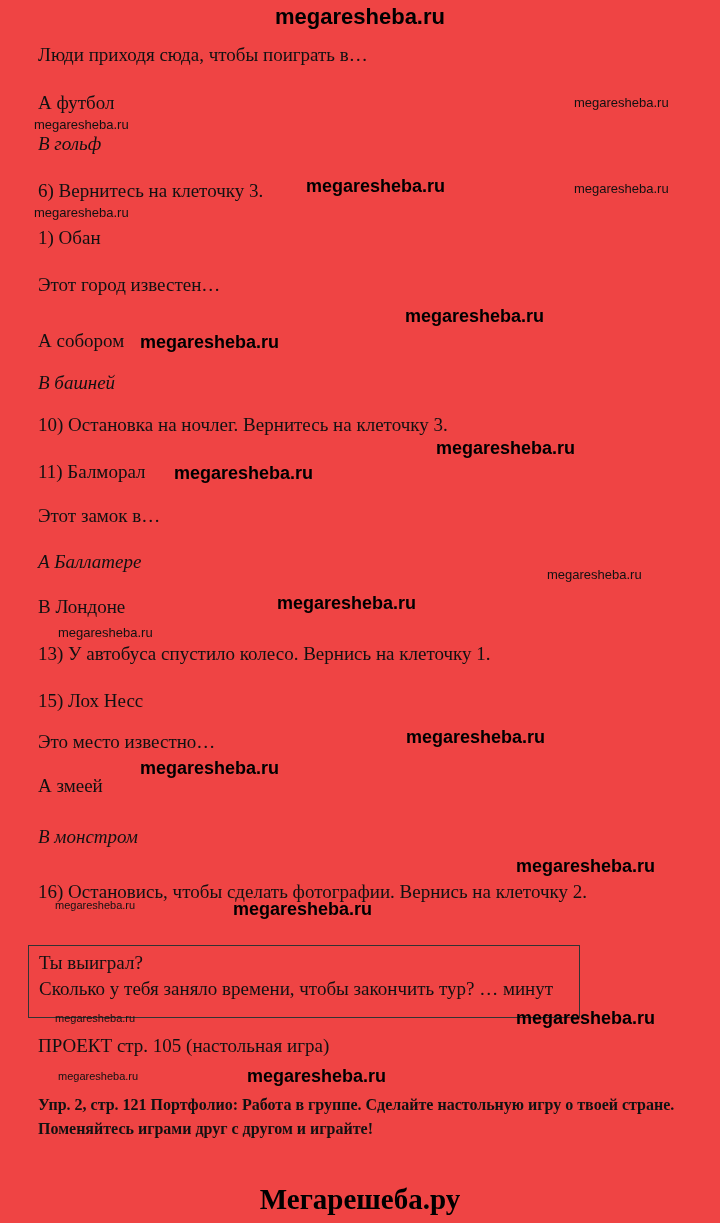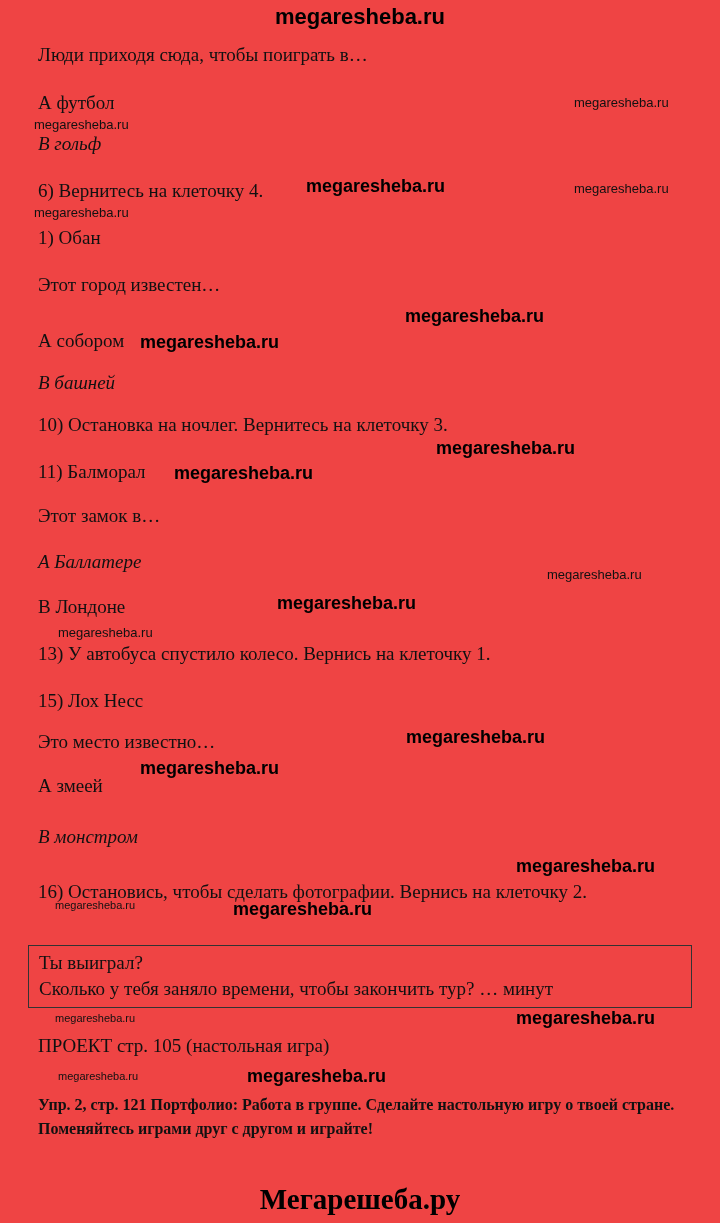--- a/index.html
+++ b/index.html
@@ -43,23 +43,23 @@
     color: #000000;
   }
   .ftr {
     left: 0; top: 1183px; width: 720px;
     text-align: center;
     font-weight: bold;
     font-size: 29px;
     color: #000000;
   }
   .box {
-    left: 28px; top: 945px; width: 664px;
+    left: 28px; top: 945px; width: 552px;
     border: 1px solid #333333;
-    padding: 4px 10px 6px 10px;
+    padding: 4px 10px 16px 10px;
     font-size: 19px;
     line-height: 1.35;
   }
   .box .boxline { white-space: nowrap; }
   .bold-para {
     left: 38px; top: 1093px; width: 662px;
     font-weight: bold;
     font-size: 16px;
     line-height: 1.5;
     white-space: normal;
@@ -73,21 +73,21 @@
   <div class="abs hdr">megaresheba.ru</div>
 
   <div class="abs line" style="left:38px; top:44px">Люди приходя сюда, чтобы поиграть в…</div>
 
   <div class="abs line" style="left:38px; top:92px">А футбол</div>
   <div class="abs wm-s" style="left:574px; top:95px">megaresheba.ru</div>
   <div class="abs wm-s" style="left:34px; top:117px">megaresheba.ru</div>
 
   <div class="abs line it" style="left:38px; top:133px">В гольф</div>
 
-  <div class="abs line" style="left:38px; top:180px">6) Вернитесь на клеточку 4.</div>
+  <div class="abs line" style="left:38px; top:180px">6) Вернитесь на клеточку 3.</div>
   <div class="abs wm-b" style="left:306px; top:176px">megaresheba.ru</div>
   <div class="abs wm-s" style="left:574px; top:181px">megaresheba.ru</div>
   <div class="abs wm-s" style="left:34px; top:205px">megaresheba.ru</div>
 
   <div class="abs line" style="left:38px; top:227px">1) Обан</div>
 
   <div class="abs line" style="left:38px; top:274px">Этот город известен…</div>
   <div class="abs wm-b" style="left:405px; top:306px">megaresheba.ru</div>
 
   <div class="abs line" style="left:38px; top:330px">А собором</div>

